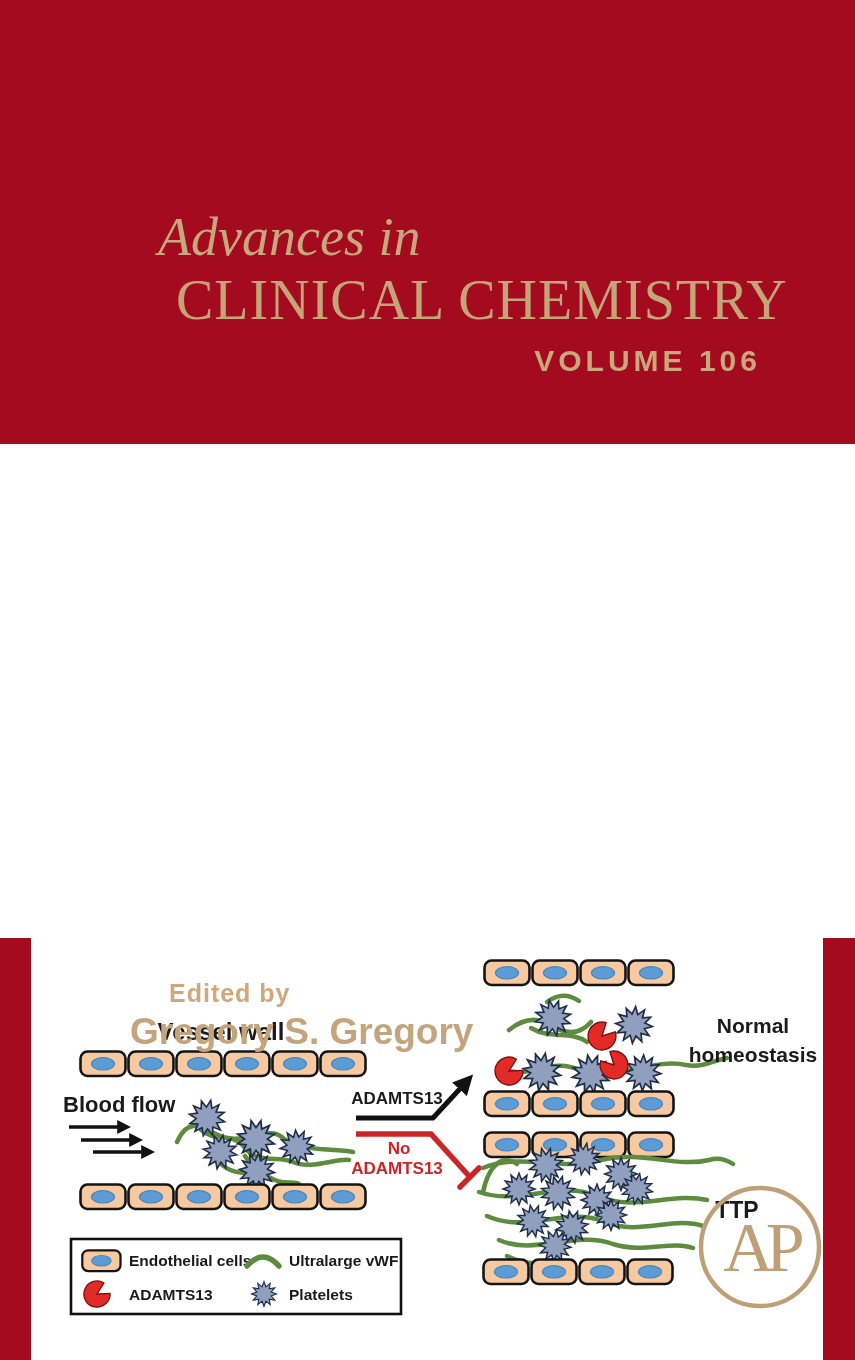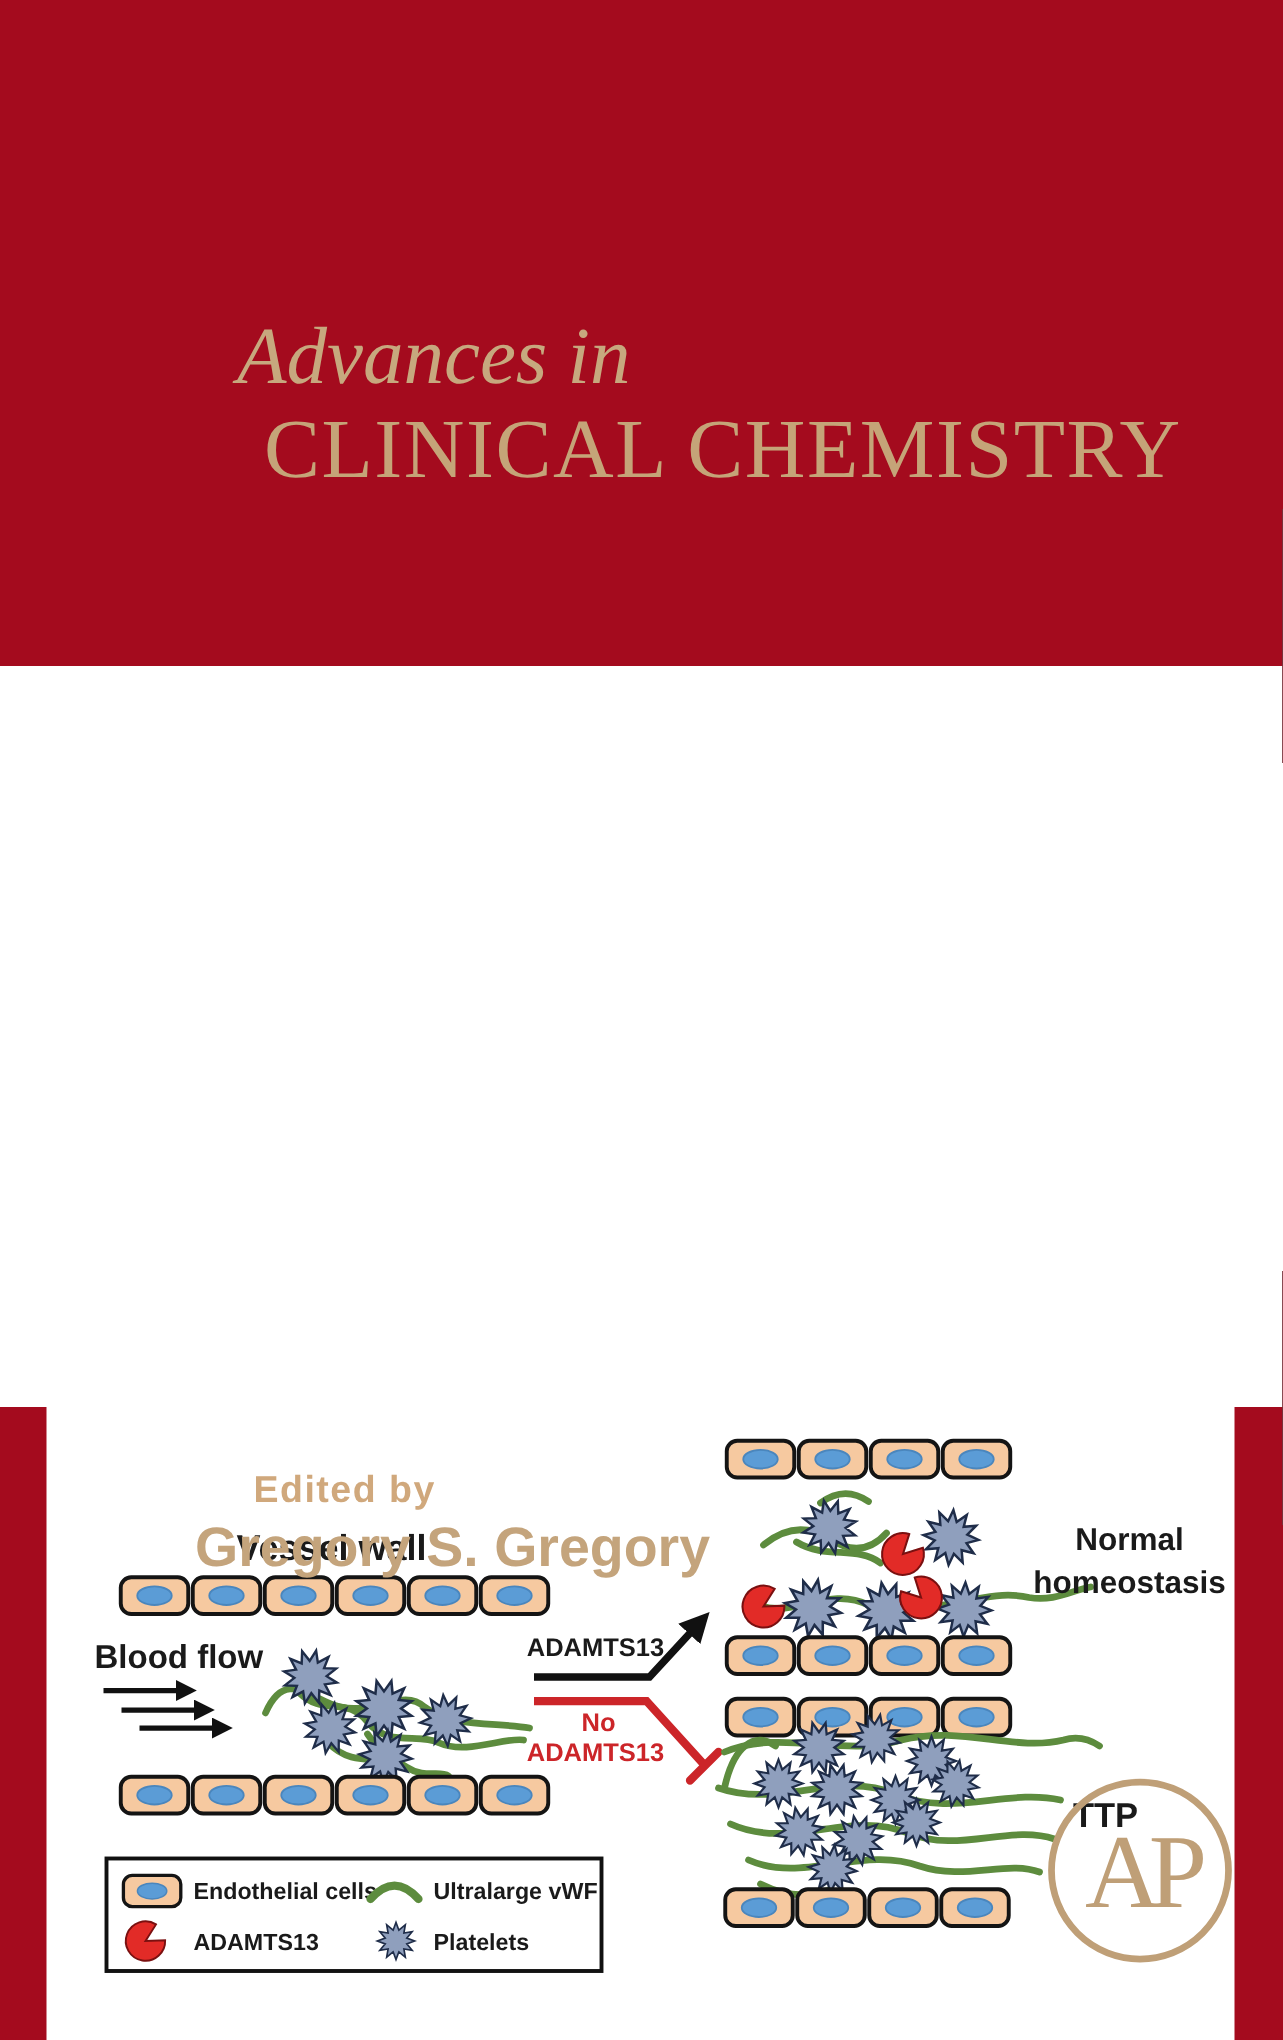--- a/index.html
+++ b/index.html
@@ -24,20 +24,21 @@
   
   .aplogo{position:absolute;left:694px;top:1181px;width:132px;height:132px;}
 </style>
 </head>
 <body>
 
 <div class="cover">
 
   <div class="title1">Advances in</div>
   <div class="title2">CLINICAL CHEMISTRY</div>
+  <div class="volume">VOLUME 106</div>
 
   <div class="band">
     <div class="panel">
       <svg viewBox="0 0 792 470" xmlns="http://www.w3.org/2000/svg">
         <defs>
           <g id="cell">
             <rect x="1.5" y="1.5" width="45" height="24.5" rx="7" fill="#f6c9a0" stroke="#141414" stroke-width="2.6"></rect>
             <ellipse cx="24" cy="13.8" rx="11.5" ry="6.2" fill="#5b9cd6" stroke="#4a86bd" stroke-width="1.2"></ellipse>
           </g>
           <polygon id="platelet" fill="#8f9fbd" stroke="#1f2d49" stroke-width="1.8" points="20,0 11.6,3.1 17.3,10 8.5,8.5 10,17.3 3.1,11.6 0,20 -3.1,11.6 -10,17.3 -8.5,8.5 -17.3,10 -11.6,3.1 -20,0 -11.6,-3.1 -17.3,-10 -8.5,-8.5 -10,-17.3 -3.1,-11.6 0,-20 3.1,-11.6 10,-17.3 8.5,-8.5 17.3,-10 11.6,-3.1"></polygon>

